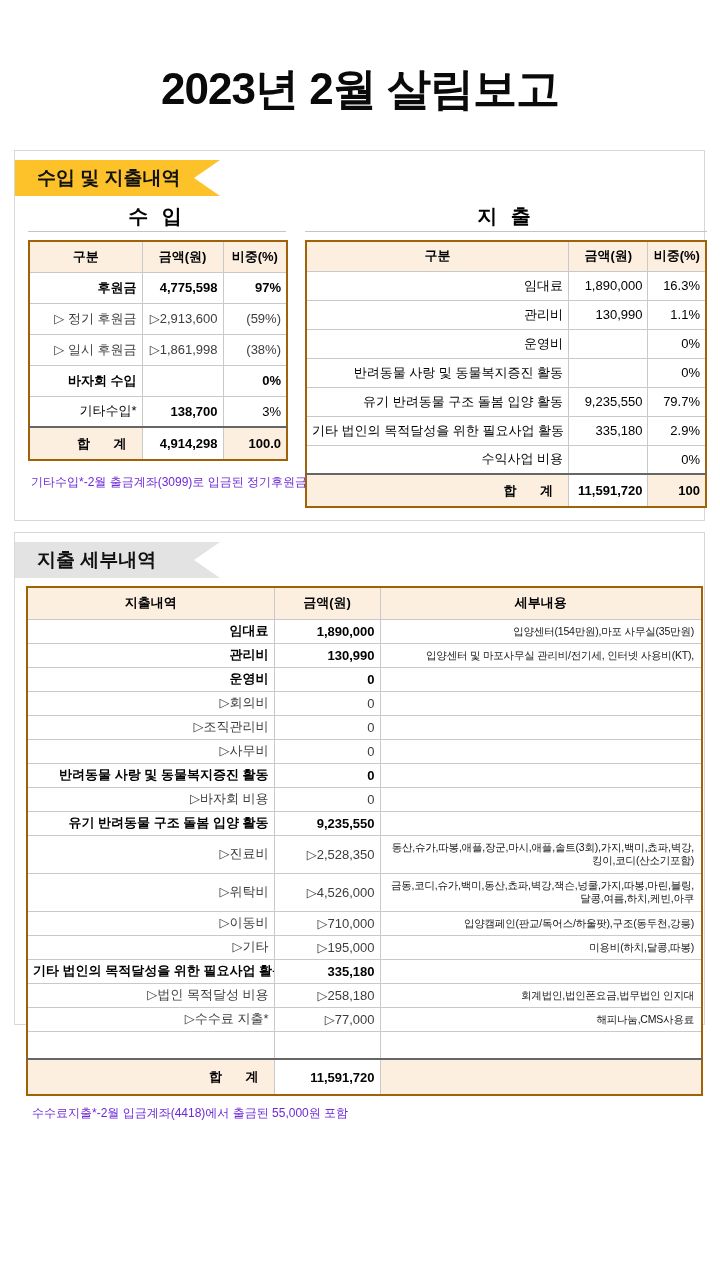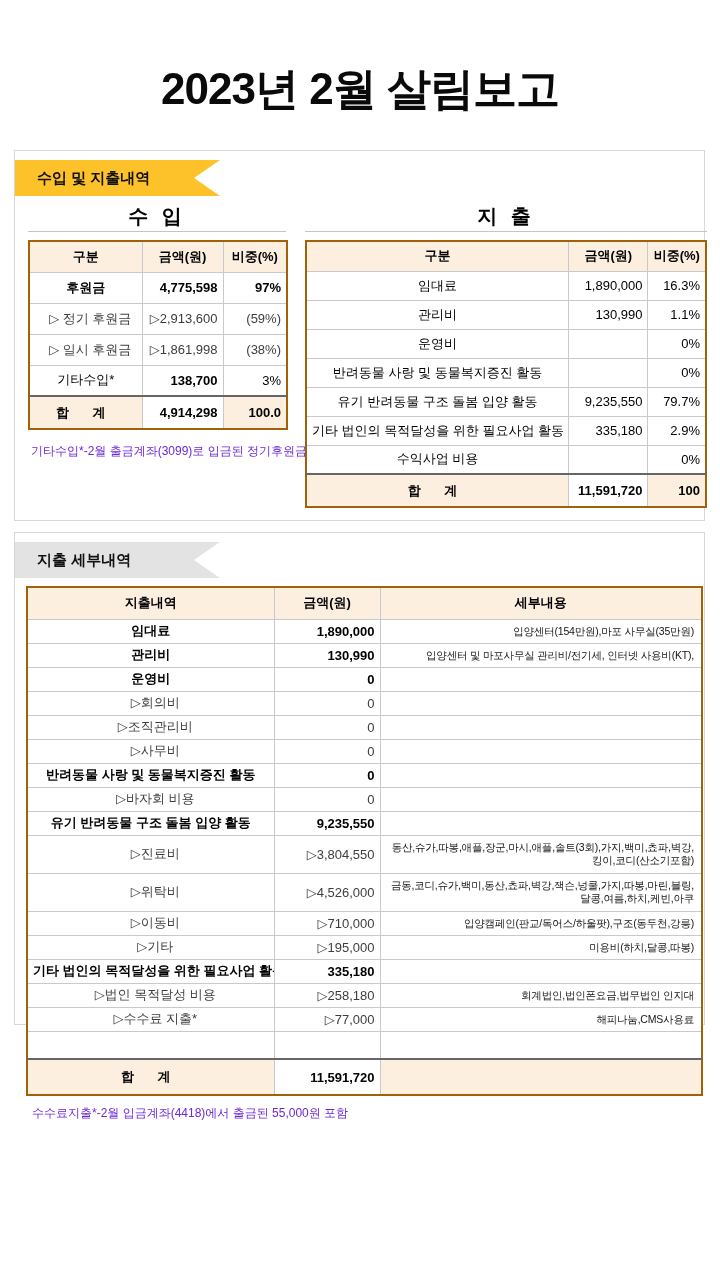--- a/index.html
+++ b/index.html
@@ -6,44 +6,44 @@
   html,body { width: 720px; height: 1280px; background: #ffffff; }
   body { font-family: "Liberation Sans", "DejaVu Sans", sans-serif; color: #000; position: relative; }
 
   .page-title { padding-top: 66px; text-align: center; font-size: 44px; font-weight: 900;
                 letter-spacing: -1px; line-height: 1.05; color: #0a0a0a; }
 
   .card { position: absolute; left: 14px; width: 691px; background: #fff; border: 1px solid #d8d8d8; }
   .card1 { top: 150px; height: 371px; }
   .card2 { top: 532px; height: 493px; }
 
-  .ribbon { height: 36px; line-height: 36px; font-size: 15px; font-weight: bold; color: #111;
+  .ribbon { height: 36px; line-height: 36px; font-size: 19px; font-weight: bold; color: #111;
             padding-left: 22px; width: 205px;
             clip-path: polygon(0 0, 100% 0, calc(100% - 26px) 50%, 100% 100%, 0 100%); }
   .ribbon.yellow { position: absolute; left: 0; top: 9px; background: #fdc229; }
   .ribbon.gray   { margin-top: 9px; background: #e3e3e3; }
 
   .income-block  { position: absolute; left: 13px;  top: 52px; width: 258px; }
   .expense-block { position: absolute; left: 290px; top: 52px; width: 402px; }
 
   .tbl-title { text-align: center; font-size: 20px; font-weight: bold; letter-spacing: 4px;
                height: 29px; line-height: 26px; border-bottom: 1px solid #c4c4c4; margin-bottom: 8px; }
 
   table.t { border-collapse: collapse; table-layout: fixed; width: 100%;
             border: 2px solid #a16207; font-size: 13px; background: #fff; }
   .t th, .t td { border: 1px solid #c9c9c9; padding: 0 5px; overflow: hidden; }
   .t th { background: #fcefdf; font-weight: bold; text-align: center; font-size: 13px; }
-  .lbl { text-align: center; white-space: nowrap; }
+  .lbl { text-align: right; white-space: nowrap; }
   .amt, .pct { text-align: right; white-space: nowrap; }
   .b { font-weight: bold; }
   .sub { color: #3d3d3d; }
   .ind { padding-left: 14px !important; }
   tr.total td { background: #fcefdf; font-weight: bold; border-top: 2px solid #666; }
   tr.total td.amt { background: #fff; }
-  td.tl { text-align: center; letter-spacing: 10px; }
+  td.tl { text-align: right; letter-spacing: 10px; }
 
   .income  tr { height: 31px; }
   .income  tr.total { height: 33px; }
   .expense tr { height: 29px; }
   .expense tr.hd { height: 30px; }
   .expense tr.total { height: 33px; }
 
   .dt { margin-left: 11px; margin-top: 8px; width: 675px !important; }
   .dt tr { height: 24px; padding-left: 29px; }
   .dt tr.hd { height: 32px; }
@@ -88,20 +88,25 @@
         <td class="lbl ind">▷ 정기 후원금</td>
         <td class="amt">▷2,913,600</td>
         <td class="pct">(59%)</td>
       </tr>
       <tr class="sub">
         <td class="lbl ind">▷ 일시 후원금</td>
         <td class="amt">▷1,861,998</td>
         <td class="pct">(38%)</td>
       </tr>
       <tr>
+        <td class="lbl b">바자회 수입</td>
+        <td class="amt"></td>
+        <td class="pct b">0%</td>
+      </tr>
+      <tr>
         <td class="lbl">기타수입*</td>
         <td class="amt b">138,700</td>
         <td class="pct">3%</td>
       </tr>
       <tr class="total">
         <td class="tl">합 계</td>
         <td class="amt">4,914,298</td>
         <td class="pct">100.0</td>
       </tr>
     </tbody>
@@ -223,21 +228,21 @@
       <td class="amt">0</td>
       <td class="desc"></td>
     </tr>
     <tr>
       <td class="lbl b">유기 반려동물 구조 돌봄 입양 활동</td>
       <td class="amt b">9,235,550</td>
       <td class="desc"></td>
     </tr>
     <tr class="sub two">
       <td class="lbl ind">▷진료비</td>
-      <td class="amt">▷3,804,550</td>
+      <td class="amt">▷2,528,350</td>
       <td class="desc">동산,슈가,따봉,애플,장군,마시,애플,솔트(3회),가지,백미,쵸파,벽강,킹이,코디(산소기포함)</td>
     </tr>
     <tr class="sub two">
       <td class="lbl ind">▷위탁비</td>
       <td class="amt">▷4,526,000</td>
       <td class="desc">금동,코디,슈가,백미,동산,쵸파,벽강,잭슨,넝쿨,가지,따봉,마린,블링,달콩,여름,하치,케빈,아쿠</td>
     </tr>
     <tr class="sub">
       <td class="lbl ind">▷이동비</td>
       <td class="amt">▷710,000</td>

